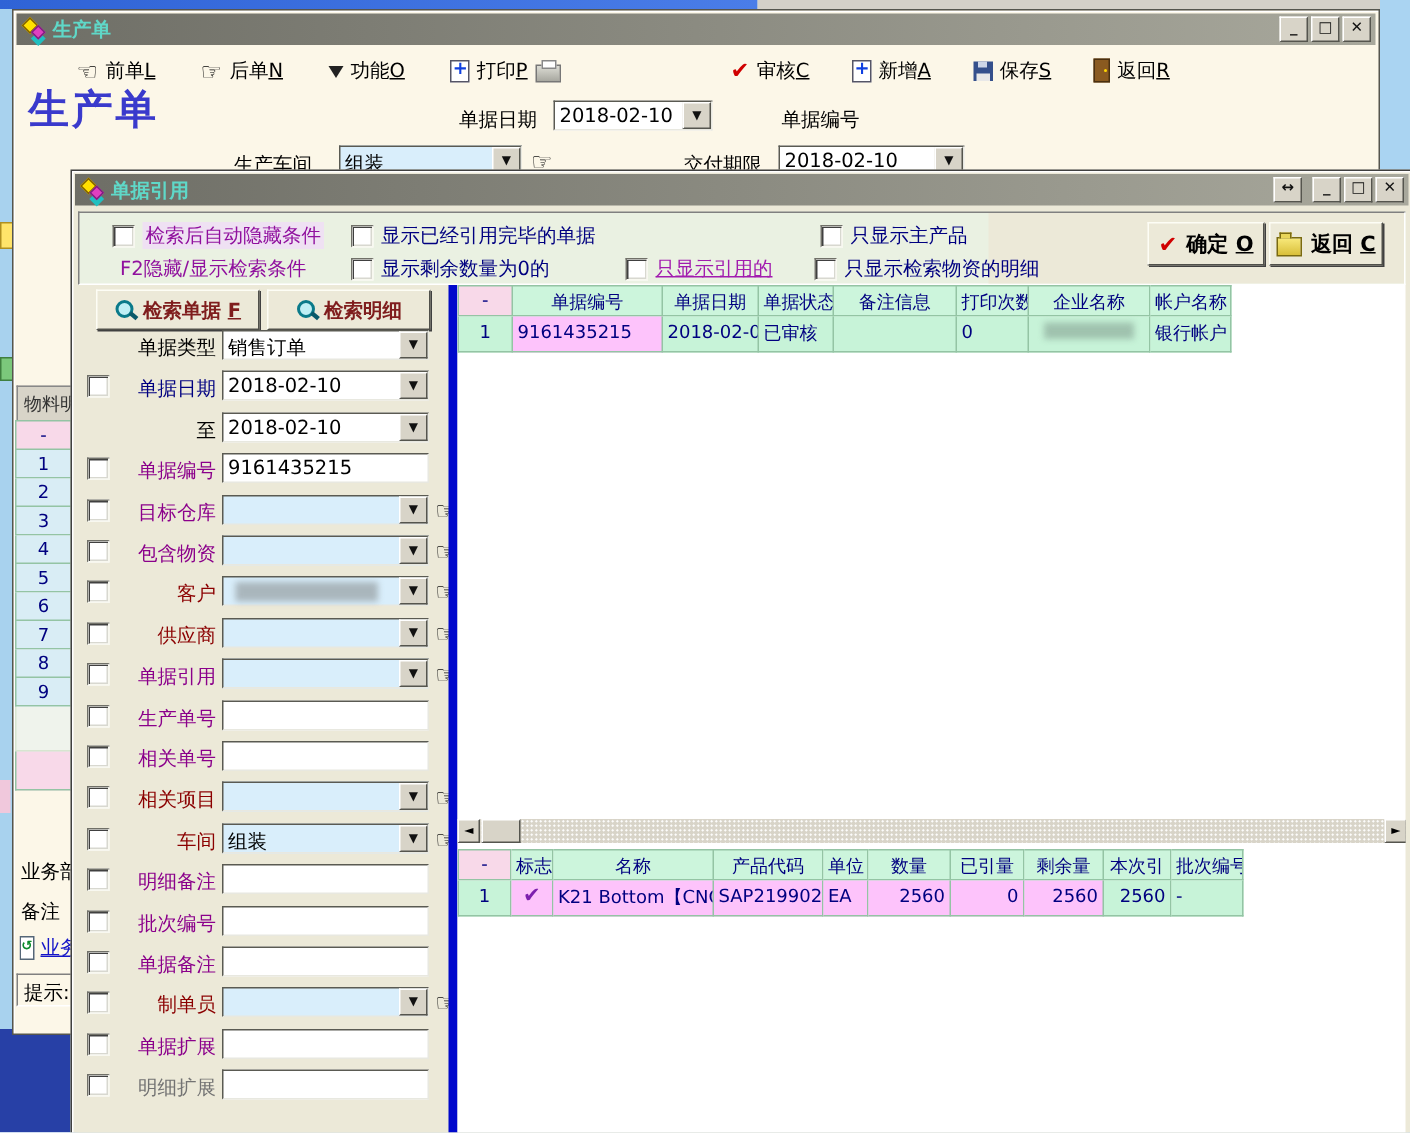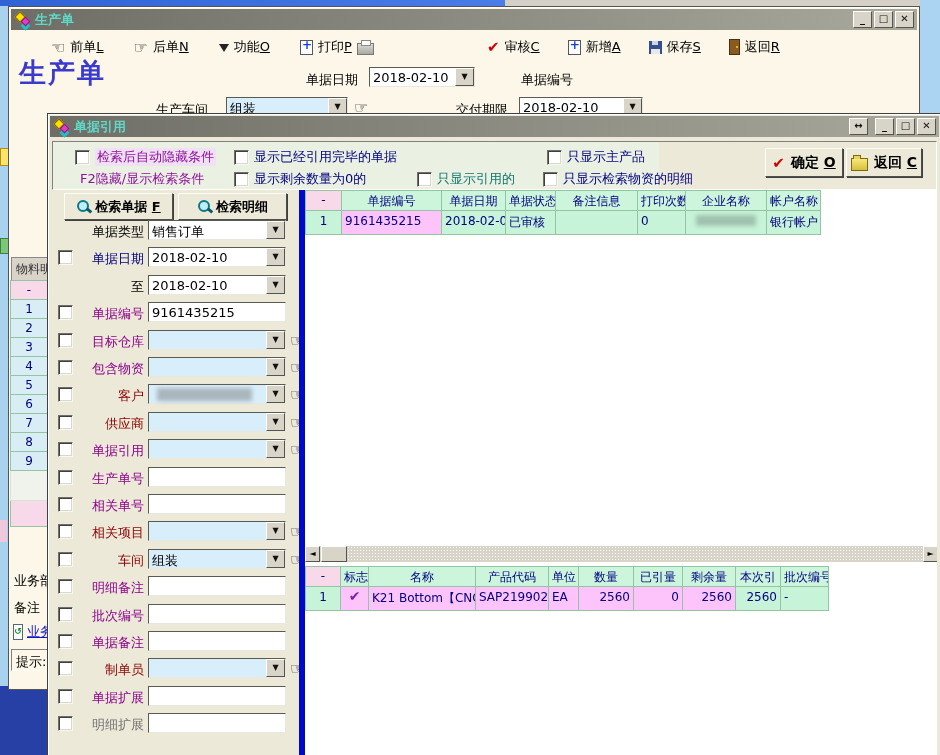--- a/index.html
+++ b/index.html
@@ -60,21 +60,21 @@
   
   .dialog{position:absolute;left:47px;top:113px;width:893px;height:642px;background:#ece9d8;
           border:1px solid #404040;box-shadow:inset 1px 1px 0 #fff,inset -1px -1px 0 #808080;}
   .dlg-body{position:absolute;left:2px;top:24px;right:2px;bottom:0;background:#ece9d8;}
   .opt-panel{position:absolute;left:2px;top:3px;width:883px;height:47px;background:#eaf1e2;
              border:1px solid;border-color:#808080 #fff #fff #808080;}
   .opt-grayzone{position:absolute;left:606px;top:0;right:0;bottom:0;background:#ece9d8;}
   .opt-item{position:absolute;display:flex;align-items:center;gap:5px;white-space:nowrap;font-size:13px;}
   .dlg-btn{position:absolute;height:27px;display:flex;align-items:center;justify-content:center;gap:6px;font-size:14px;font-weight:bold;}
   .left-panel{position:absolute;left:2px;top:52px;width:247px;bottom:0;background:#ece9d8;}
-  .search-btn{position:absolute;top:3px;width:107px;height:25px;display:flex;align-items:center;justify-content:center;gap:4px;color:#000000;font-size:13px;font-weight:bold;}
+  .search-btn{position:absolute;top:3px;width:107px;height:25px;display:flex;align-items:center;justify-content:center;gap:4px;color:#7f1d1d;font-size:13px;font-weight:bold;}
   .frow{position:absolute;left:0;width:247px;height:20px;}
   .frow .cb{position:absolute;left:6px;top:3px;}
   .frow .flabel{position:absolute;left:18px;width:74px;top:3px;text-align:right;font-size:13px;white-space:nowrap;}
   .frow .ctrl{position:absolute;left:96px;top:0;width:138px;height:20px;}
   .frow .hand{position:absolute;left:238px;top:1px;}
   .splitter{position:absolute;left:249px;top:52px;width:6px;bottom:0;background:#0008cc;}
   .grid-zone{position:absolute;left:255px;top:52px;right:2px;bottom:0;background:#fff;overflow:hidden;}
   
   .grid{position:absolute;left:0;}
   .grow{display:flex;}
@@ -241,21 +241,21 @@
         <div class="opt-item" style="left:181px;top:6px;">
           <span class="cb"></span>
           <span style="color:#000080;">显示已经引用完毕的单据</span>
         </div>
         <div class="opt-item" style="left:181px;top:28px;">
           <span class="cb"></span>
           <span style="color:#000080;">显示剩余数量为0的</span>
         </div>
         <div class="opt-item" style="left:364px;top:28px;">
           <span class="cb"></span>
-          <span style="color:#0f766e;">只显示引用的</span>
+          <span style="color:#a21caf;text-decoration:underline;">只显示引用的</span>
         </div>
         <div class="opt-item" style="left:494px;top:6px;">
           <span class="cb"></span>
           <span style="color:#000080;">只显示主产品</span>
         </div>
         <div class="opt-item" style="left:490px;top:28px;">
           <span class="cb"></span>
           <span style="color:#000080;">只显示检索物资的明细</span>
         </div>
         <div class="dlg-btn btn3d" style="left:712px;top:6px;width:76px;">

